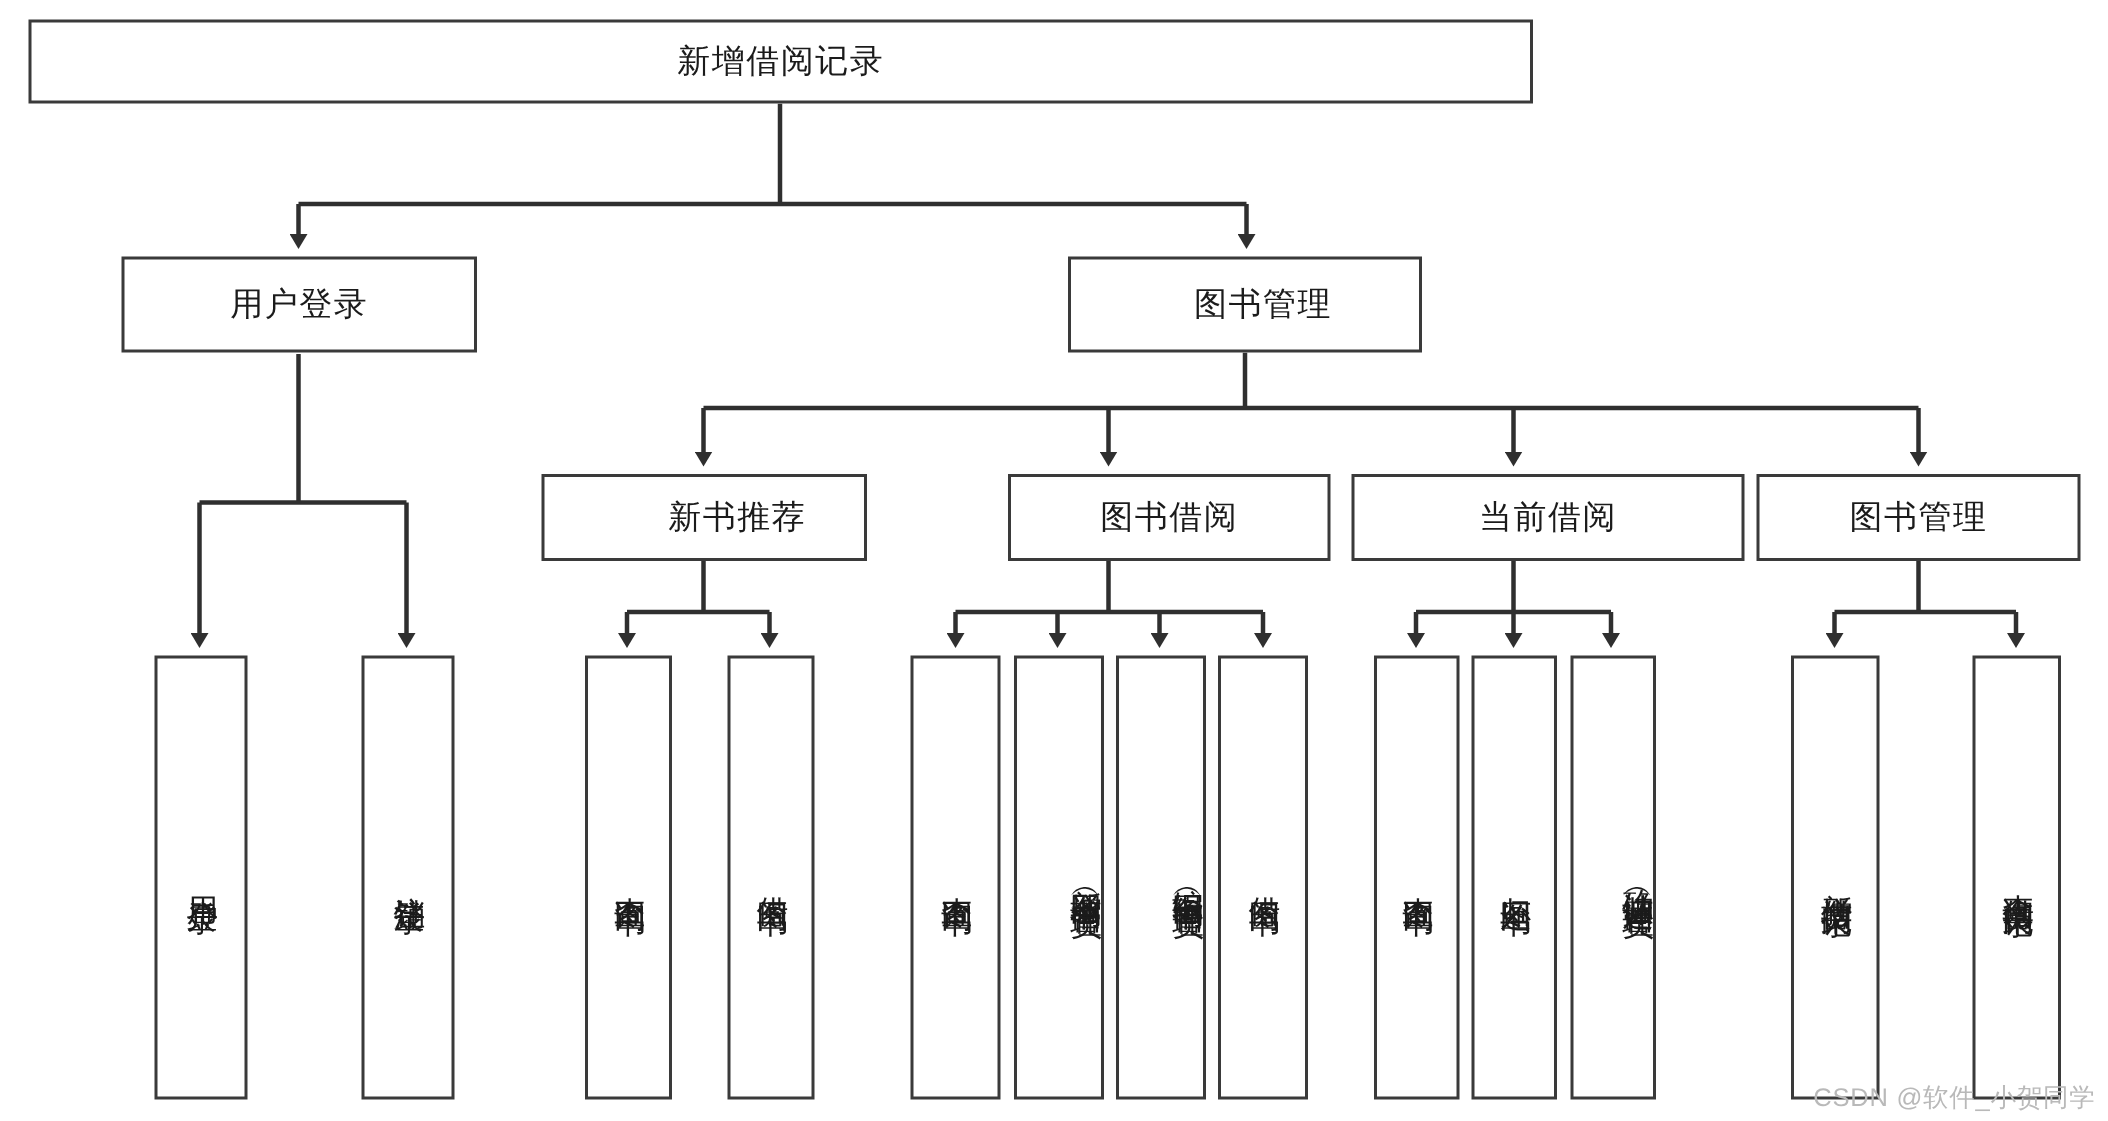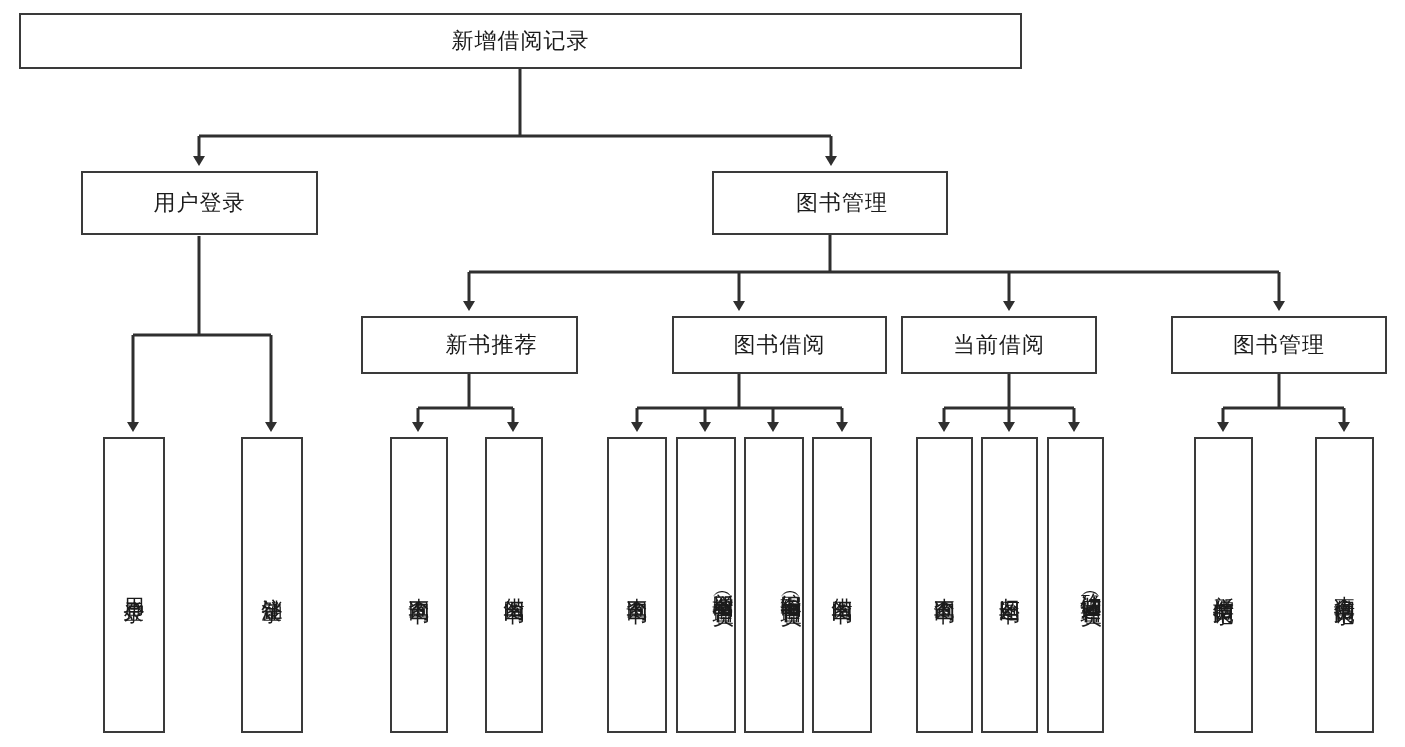--- a/index.html
+++ b/index.html
@@ -134,21 +134,21 @@
   <div class="node horiz" style="left:712px; top:171px; width:236px; height:64px;padding-left:24px;">
     <span class="node-label">图书管理</span>
   </div>
 
   <div class="node horiz" style="left:361px; top:316px; width:217px; height:58px;padding-left:44px;">
     <span class="node-label">新书推荐</span>
   </div>
   <div class="node horiz" style="left:632px; top:316px; width:215px; height:58px;margin-left:40px;">
     <span class="node-label">图书借阅</span>
   </div>
-  <div class="node horiz" style="left:901px; top:316px; width:196px; height:58px;">
+  <div class="node horiz" style="left:901px; top:316px; width:262px; height:58px;">
     <span class="node-label">当前借阅</span>
   </div>
   <div class="node horiz" style="left:1171px; top:316px; width:216px; height:58px;">
     <span class="node-label">图书管理</span>
   </div>
 
   <div class="node vert" style="left:103px; top:437px; width:62px; height:296px; align-items:center;">
     <span class="node-label">用户登录</span>
   </div>
   <div class="node vert" style="left:241px; top:437px; width:62px; height:296px; align-items:center;">
@@ -185,14 +185,15 @@
     <span class="node-label">确认归还（管理员）</span>
   </div>
 
   <div class="node vert" style="left:1194px; top:437px; width:59px; height:296px; align-items:center;">
     <span class="node-label">新增借阅记录</span>
   </div>
   <div class="node vert" style="left:1315px; top:437px; width:59px; height:296px; align-items:center;">
     <span class="node-label">查询借阅记录</span>
   </div>
 
+  <div class="watermark">CSDN @软件_小贺同学</div>
 
 </div>
 
 </body></html>

